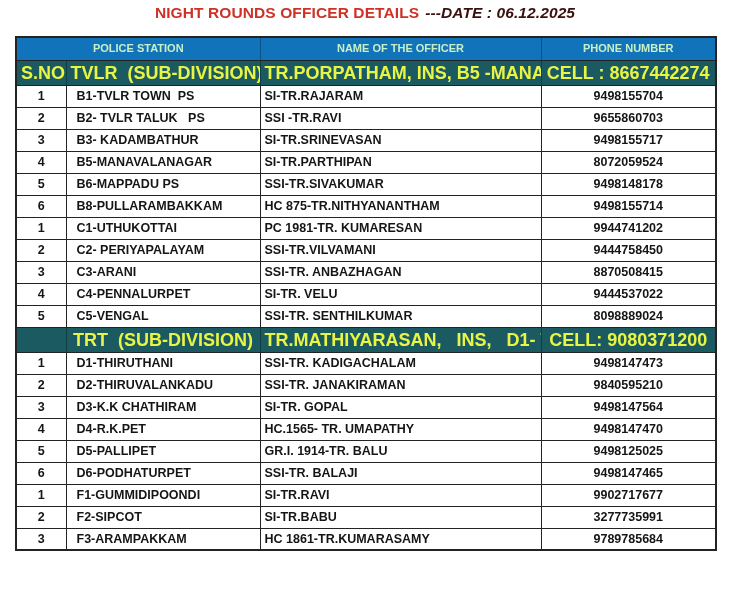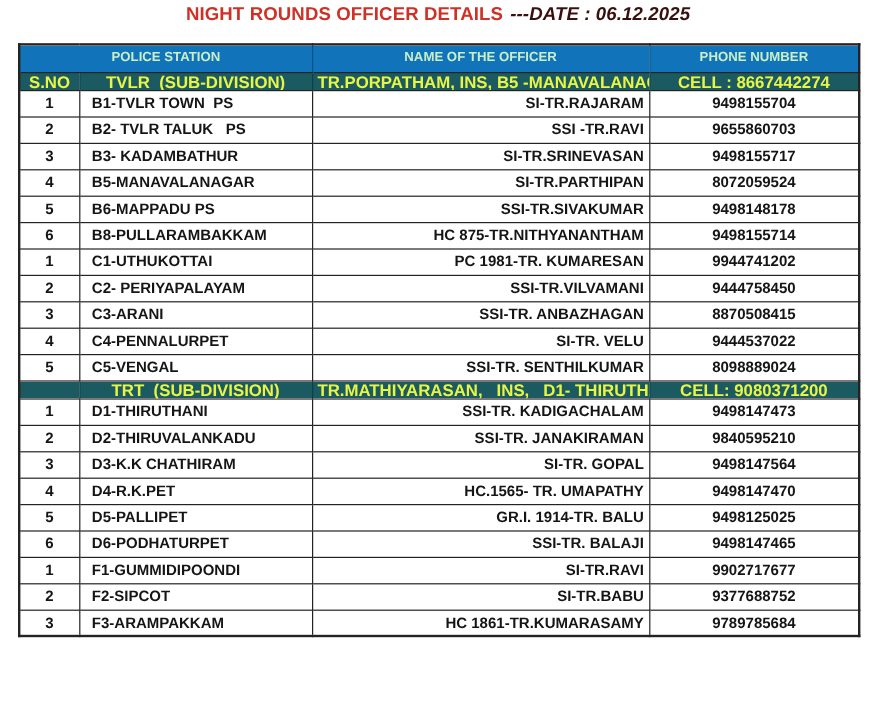--- a/index.html
+++ b/index.html
@@ -39,27 +39,27 @@
     padding:0 4px;overflow:hidden;white-space:pre;
     font-size:12.5px;line-height:1;
   }
   thead th{
     background:var(--header-bg);color:var(--header-text);
     height:23px;text-align:center;font-size:11px;
     border-color:#0d4f86;border-bottom-color:var(--border-color);
   }
   tr.section-row td{
     background:var(--section-bg);color:var(--section-text);
-    height:15px;text-align:center;font-size:14px;
+    height:25px;text-align:center;font-size:18px;
     border-color:#0f3e43;border-top-color:var(--border-color);border-bottom-color:var(--border-color);
   }
   tr.data-row td{height:22px;color:var(--data-text);background:#ffffff;}
   td.sno{text-align:center;}
   td.station{text-align:left;padding-left:10px;}
-  td.officer{text-align:right;}
+  td.officer{text-align:left;}
   td.phone{text-align:center;}
 </style>
 </head>
 <body>
 
 <div class="page-title">
   <span class="t-main">NIGHT ROUNDS OFFICER DETAILS</span>
   <span class="t-date">---DATE : 06.12.2025</span>
 </div>
 
@@ -195,21 +195,21 @@
       <tr class="data-row">
         <td class="sno">1</td>
         <td class="station">F1-GUMMIDIPOONDI</td>
         <td class="officer">SI-TR.RAVI</td>
         <td class="phone">9902717677</td>
       </tr>
       <tr class="data-row">
         <td class="sno">2</td>
         <td class="station">F2-SIPCOT</td>
         <td class="officer">SI-TR.BABU</td>
-        <td class="phone">9377688752</td>
+        <td class="phone">3277735991</td>
       </tr>
       <tr class="data-row">
         <td class="sno">3</td>
         <td class="station">F3-ARAMPAKKAM</td>
         <td class="officer">HC 1861-TR.KUMARASAMY</td>
         <td class="phone">9789785684</td>
       </tr>
     </tbody>
 </table>
 

